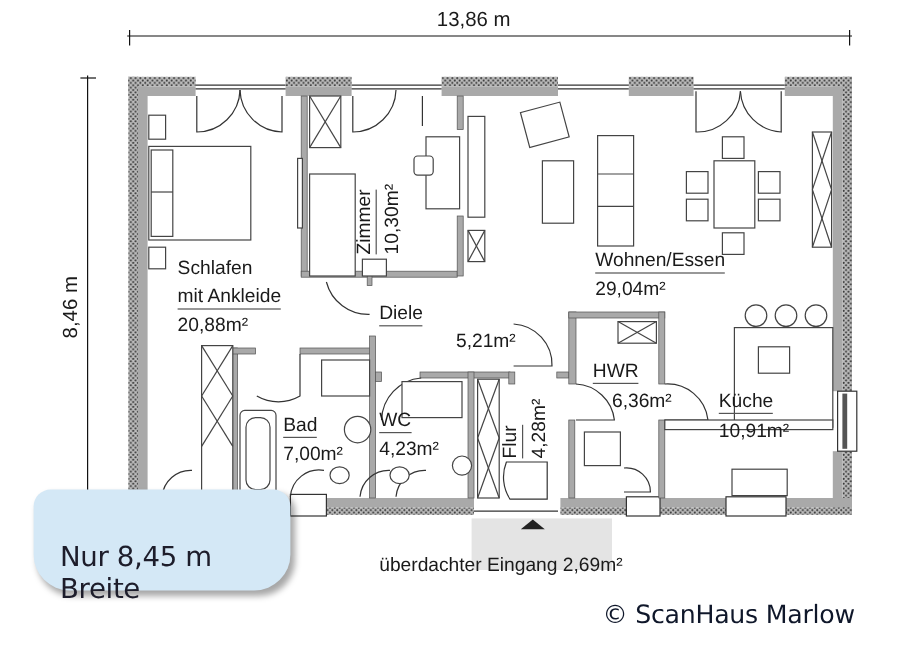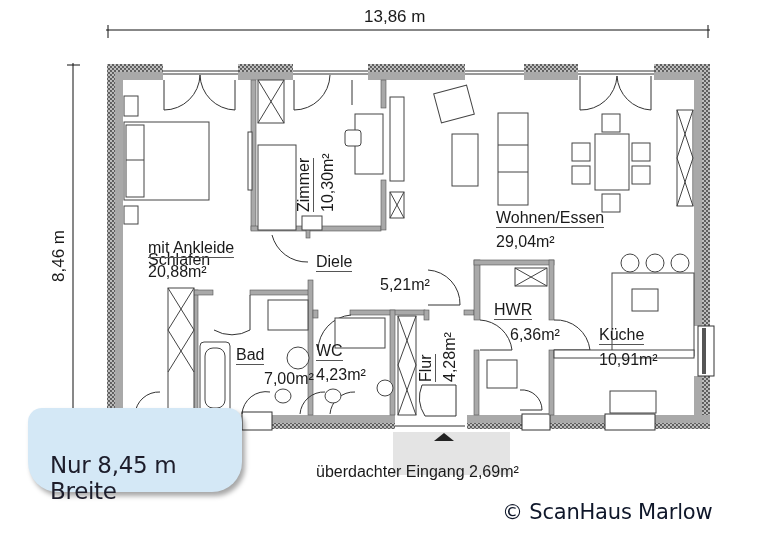--- a/index.html
+++ b/index.html
@@ -210,41 +210,41 @@
 </svg>
 
 <div class="entry-bg"></div>
 <svg style="position:absolute;left:0;top:0;width:766px;height:541px;pointer-events:none" viewBox="0 0 766 541">
     <polygon points="434,441 444,433 454,441" fill="#222"></polygon>
   </svg>
 
 <div class="lbl dim" style="left:364px; top:8px;">13,86 m</div>
 <div class="lbl dim vert" style="left:50px; top:282px;">8,46 m</div>
 
-<div class="lbl room" style="left:148px; top:216px;margin-top:36px;">Schlafen</div>
+<div class="lbl room" style="left:148px; top:216px;">Schlafen</div>
 <div class="lbl room u" style="left:148px; top:240px;">mit Ankleide</div>
 <div class="lbl room" style="left:148px; top:264px;">20,88m²</div>
 
 <div class="lbl room vert u" style="left:296px; top:212px;">Zimmer</div>
 <div class="lbl room vert" style="left:320px; top:212px;">10,30m²</div>
 
 <div class="lbl room u" style="left:316px; top:254px;">Diele</div>
 <div class="lbl room" style="left:338px; top:277px;margin-left:42px;">5,21m²</div>
 
 <div class="lbl room u" style="left:496px; top:210px;">Wohnen/Essen</div>
 <div class="lbl room" style="left:496px; top:234px;">29,04m²</div>
 
 <div class="lbl room u" style="left:494px; top:302px;">HWR</div>
 <div class="lbl room" style="left:494px; top:327px;margin-left:16px;">6,36m²</div>
 
 <div class="lbl room u" style="left:599px; top:327px;">Küche</div>
 <div class="lbl room" style="left:599px; top:352px;">10,91m²</div>
 
 <div class="lbl room u" style="left:236px; top:347px;">Bad</div>
-<div class="lbl room" style="left:236px; top:371px;margin-left:28px;">7,00m²</div>
+<div class="lbl room" style="left:236px; top:371px;">7,00m²</div>
 
 <div class="lbl room u" style="left:316px; top:343px;">WC</div>
 <div class="lbl room" style="left:316px; top:367px;">4,23m²</div>
 
 <div class="lbl room vert u" style="left:418px; top:382px;">Flur</div>
 <div class="lbl room vert" style="left:442px; top:382px;">4,28m²</div>
 
 <div class="lbl room" style="left:316px; top:464px;">überdachter Eingang 2,69m²</div>
 
 <div class="badge">

